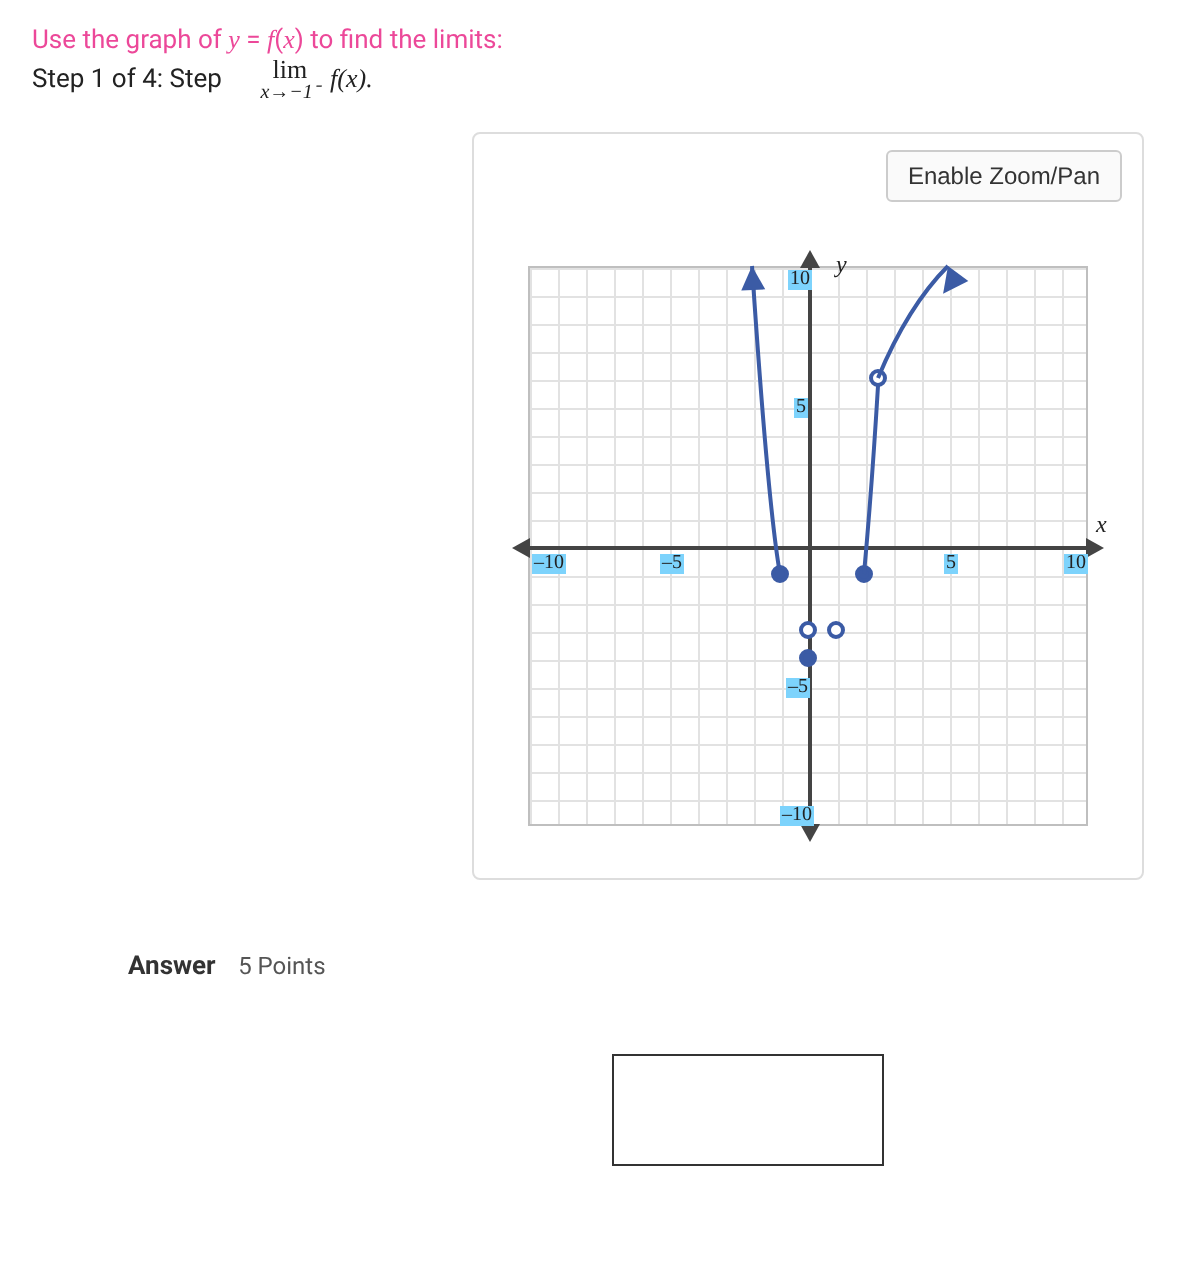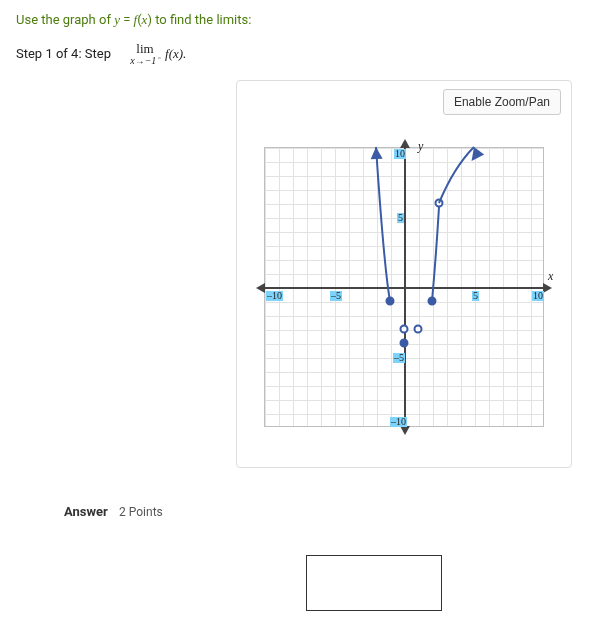--- a/index.html
+++ b/index.html
@@ -5,22 +5,22 @@
     * { margin: 0; padding: 0; box-sizing: border-box; }
     body {
       font-family: -apple-system, BlinkMacSystemFont, "Segoe UI", Roboto, Arial, sans-serif;
       font-size: 13px;
       color: #333;
       padding: 12px 16px;
       width: 594px;
     }
     .question-text {
       font-size: 13px;
-      margin-bottom: 14px;
-      color: #4d7c0f;
+      margin-bottom: 0;
+      color: #ec4899;
     }
     .step-line {
       font-size: 13px;
       margin-bottom: 14px;
       color: #222;
     }
     .step-label { font-weight: normal; }
     .math-lim {
       display: inline-block;
       vertical-align: middle;
@@ -32,21 +32,21 @@
     }
     .math-lim .top { display: block; }
     .math-lim .bot { display: block; font-size: 10px; font-style: italic; }
     .fn { font-family: "Times New Roman", serif; font-style: italic; }
     .graph-panel {
       margin-left: 220px;
       width: 336px;
       border: 1px solid #ddd;
       border-radius: 4px;
       background: #fff;
-      padding-bottom: 20px;
+      padding-bottom: 6px;
     }
     .graph-header {
       display: flex;
       justify-content: flex-end;
       padding: 8px 10px 6px;
     }
     .zoom-btn {
       font-size: 12px;
       color: #333;
       background: #fafafa;
@@ -201,16 +201,16 @@
       <path class="curve" d="M 168 154 Q 172 110 175 60"></path>
       <circle class="pt-open" cx="175" cy="56" r="3.5"></circle>
       <path class="curve" d="M 175 56 Q 190 20 210 0"></path>
       <polygon class="curve-arrow" points="210,0 200,10 214,12" transform="rotate(-35 210 0)"></polygon>
     </svg>
   </div>
 </div>
 
 <div class="answer-row">
   <span class="ans-label">Answer</span>
-  <span class="points">2 Points</span>
+  <span class="points">5 Points</span>
 </div>
 
 <div class="answer-box"></div>
 
 </body></html>

